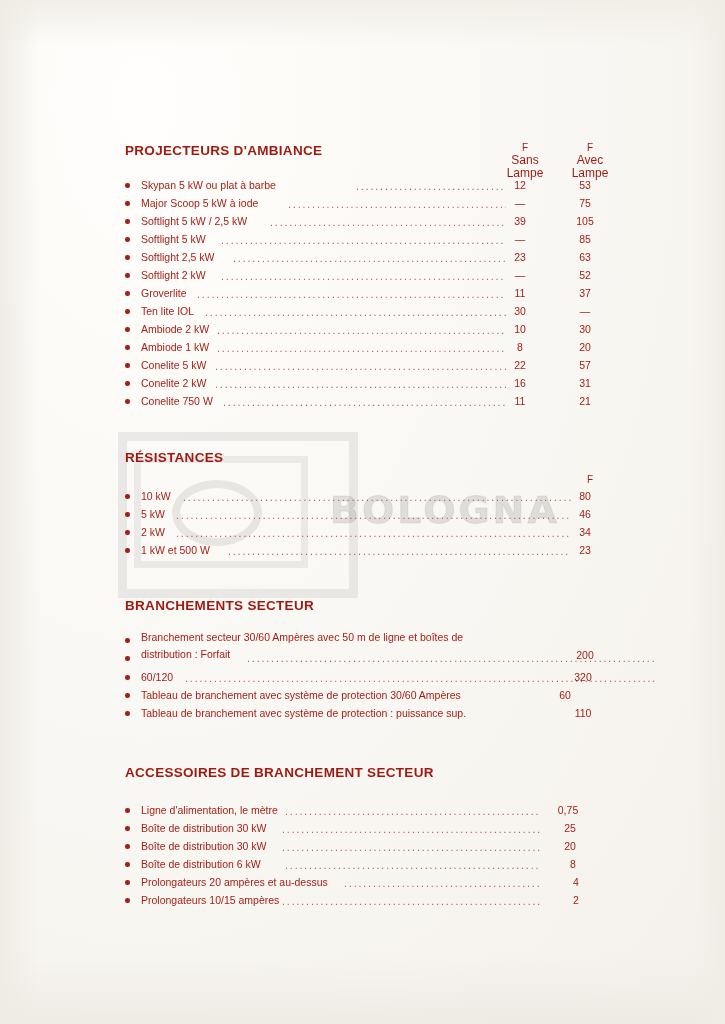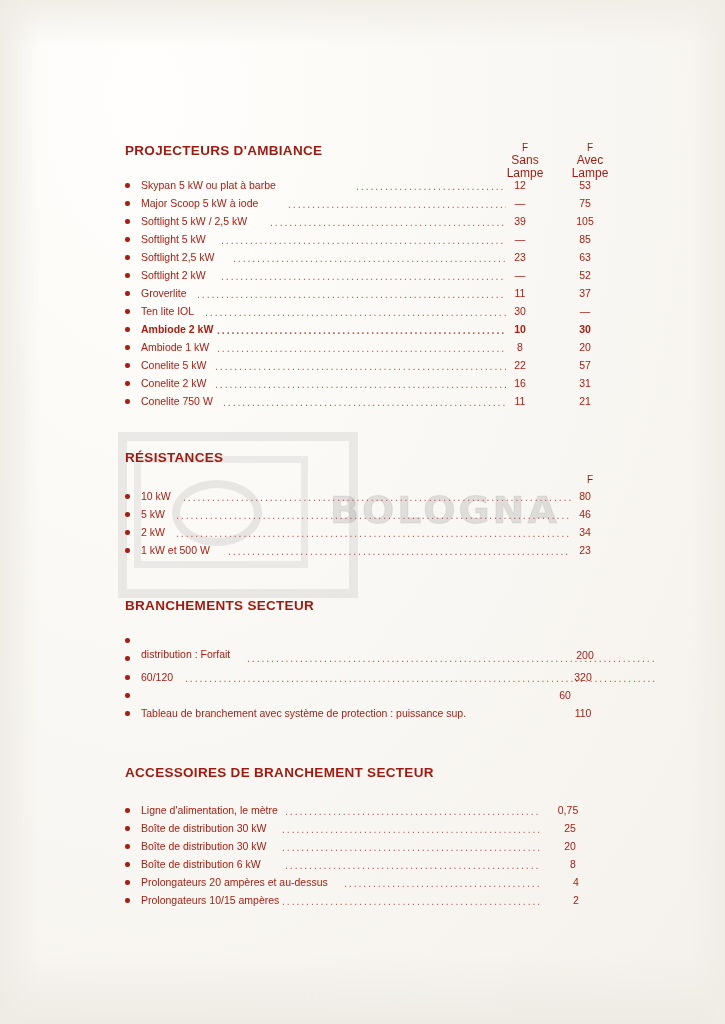--- a/index.html
+++ b/index.html
@@ -273,21 +273,21 @@
   </div>
 
   <div class="row" style="top:302px;text-decoration:underline;">
     <span class="bullet"></span>
     <span class="label">Ten lite IOL</span>
     <span class="leader" style="left:80px; width:301px;">...........................................................................................................</span>
     <span class="val val-sans">30</span>
     <span class="val val-avec">—</span>
   </div>
 
-  <div class="row" style="top:320px;font-weight:bold;">
+  <div class="row" style="top:320px;">
     <span class="bullet"></span>
     <span class="label">Ambiode 2 kW</span>
     <span class="leader" style="left:92px; width:289px;">...........................................................................................................</span>
     <span class="val val-sans">10</span>
     <span class="val val-avec">30</span>
   </div>
 
   <div class="row" style="top:338px;">
     <span class="bullet"></span>
     <span class="label">Ambiode 1 kW</span>
@@ -348,35 +348,37 @@
     <span class="bullet"></span>
     <span class="label">1 kW et 500 W</span>
     <span class="leader" style="left:103px; width:343px;">...........................................................................................................</span>
     <span class="val" style="left:440px; width:40px;">23</span>
   </div>
 
   <div class="section-title" style="left:125px; top:598px;">BRANCHEMENTS SECTEUR</div>
 
   <div class="row tall" style="top:631px; height:38px;">
     <span class="bullet" style="top:4px;"></span>
+    <span class="label">Branchement secteur 30/60 Ampères avec 50 m de ligne et boîtes de</span>
     <span class="bullet" style="top:22px;"></span>
     <span class="label2">distribution : Forfait</span>
     <span class="leader" style="left:122px; top:21px; bottom:auto; width:409px;">...........................................................................................................</span>
     <span class="val" style="left:437px; top:18px; width:46px;">200</span>
   </div>
 
   <div class="row" style="top:668px;">
     <span class="bullet"></span>
     <span class="label">60/120</span>
     <span class="leader" style="left:60px; width:471px;">...........................................................................................................</span>
     <span class="val" style="left:435px; width:46px;">320</span>
   </div>
 
   <div class="row" style="top:686px;">
     <span class="bullet"></span>
+    <span class="label">Tableau de branchement avec système de protection 30/60 Ampères</span>
     <span class="val" style="left:417px; width:46px;">60</span>
   </div>
 
   <div class="row" style="top:704px;">
     <span class="bullet"></span>
     <span class="label">Tableau de branchement avec système de protection : puissance sup.</span>
     <span class="val" style="left:435px; width:46px;">110</span>
   </div>
 
   <div class="section-title" style="left:125px; top:765px;text-align:center;">ACCESSOIRES DE BRANCHEMENT SECTEUR</div>

